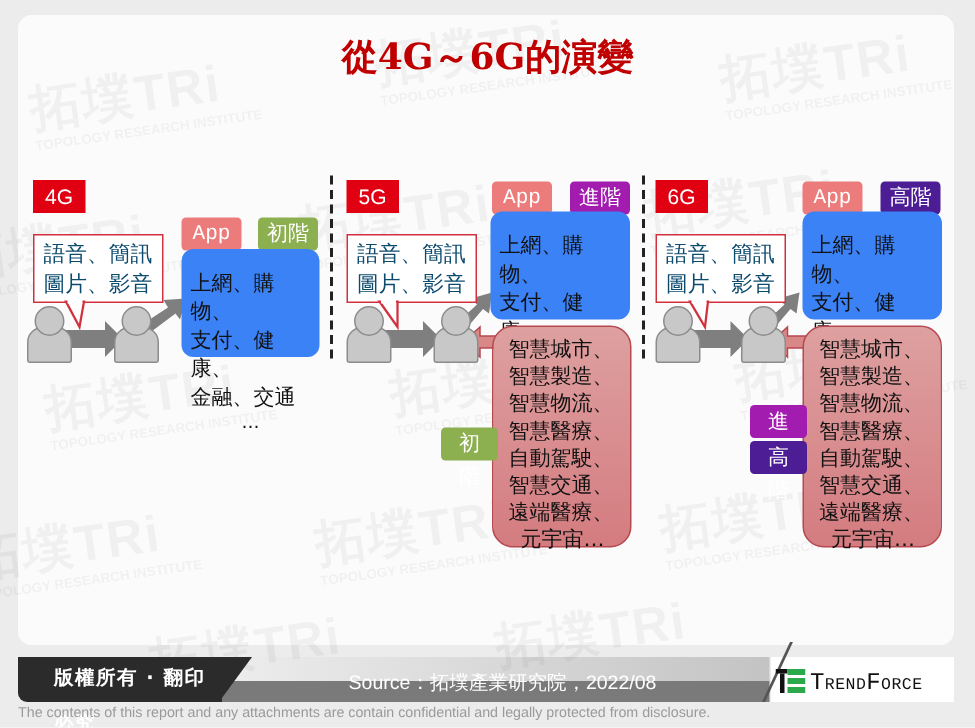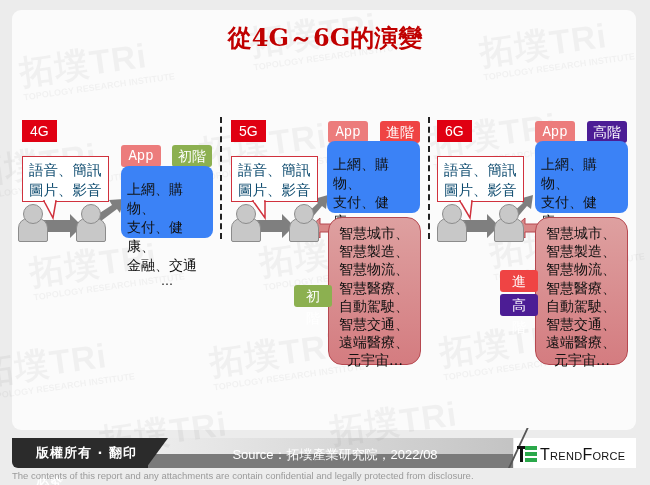--- a/index.html
+++ b/index.html
@@ -53,21 +53,21 @@
       position: absolute; left: 0; top: 14px; width: 30px; height: 24px;
       background: #c8c8c8; border: 1px solid #8c8c8c; border-radius: 10px 10px 2px 2px;
     }
     .person .head { z-index: 2; }
     .tag {
       position: absolute; height: 22px; line-height: 22px; color: #fff;
       font-size: 14px; padding: 0 6px; border-radius: 3px; text-align: center;
     }
     .tag.app { background: #ec7c7c; font-family: Liberation Mono, monospace; }
     .tag.green { background: #8cb050; }
-    .tag.purple { background: #ef4444; }
+    .tag.purple { background: #a21caf; }
     .tag.red { background: #4c1d95; }
     .app-box {
       position: absolute; background: #3b82f6; border-radius: 8px;
       font-size: 14px; line-height: 19px; color: #111; padding: 14px 6px;
     }
     .smart-box {
       position: absolute; background: #d98888; border: 1.5px solid #b64850;
       border-radius: 14px; font-size: 14px; line-height: 18.2px; color: #111;
       padding: 6px 6px 4px 10px; background: linear-gradient(#dea0a0, #d47c80);
     }
@@ -97,21 +97,21 @@
     .footer-slant2 {
       position: absolute; left: 508px; top: 428px; width: 0; height: 40px;
       border-left: 2px solid #555; transform: skewX(-25deg); transform-origin: bottom left;
     }
     .logo-area {
       position: absolute; left: 514px; top: 438px; width: 122px; height: 30px;
       background: #fff;
     }
     .logo-icon { position: absolute; left: 517px; top: 446px; }
     .logo-text {
-      position: absolute; left: 540px; top: 446px; font-family: Liberation Sans, sans-serif;
+      position: absolute; left: 540px; top: 446px; font-family: Liberation Mono, monospace;
       font-size: 16px; color: #111; letter-spacing: 0.3px;
     }
     .disclaimer {
       position: absolute; left: 12px; top: 470px; font-size: 9.5px; color: #9a9a9a;
       font-family: "Liberation Sans", sans-serif; white-space: nowrap;
     }
   </style>
 </head>
 <body>
 

